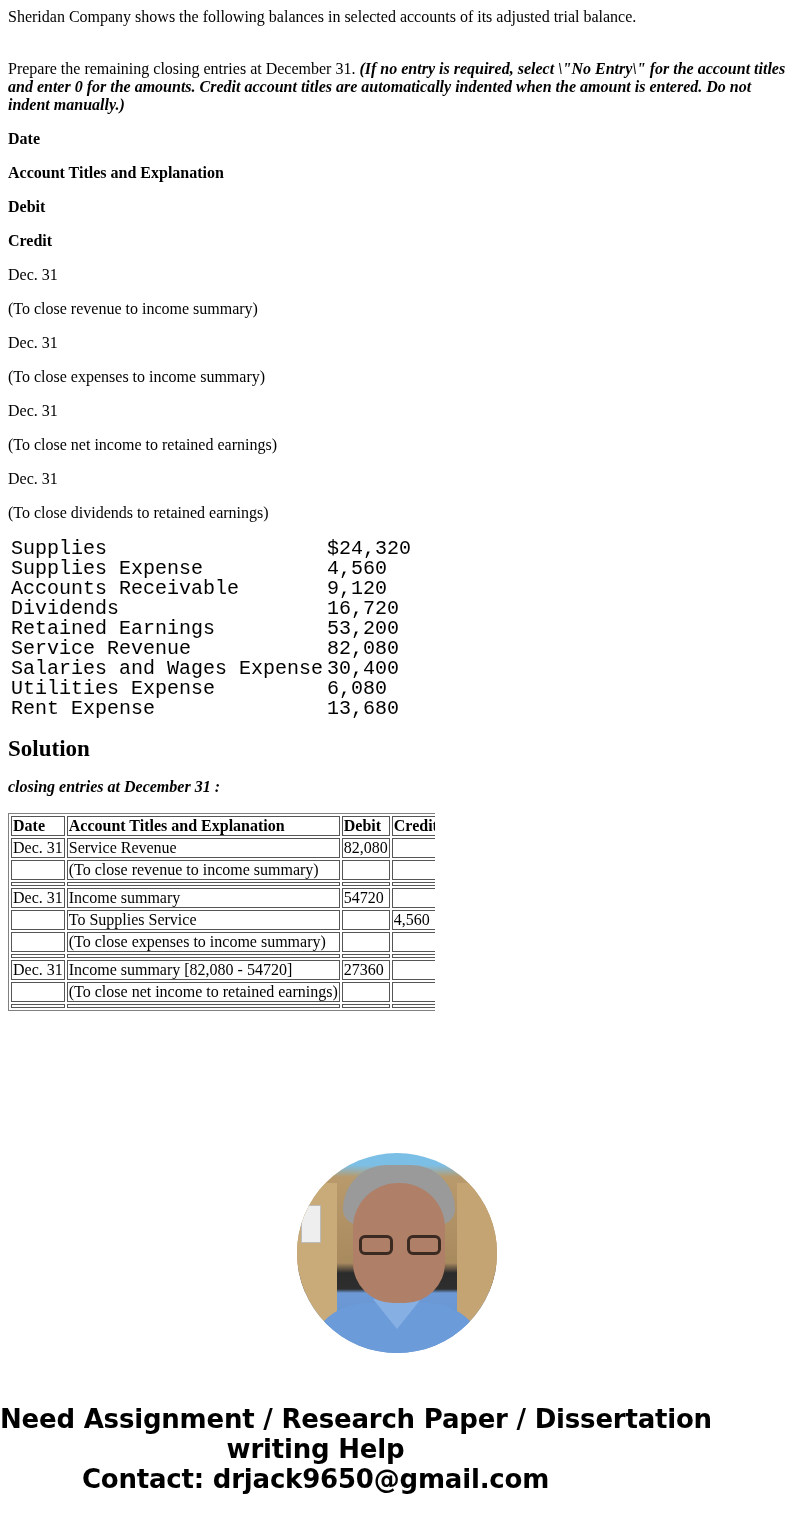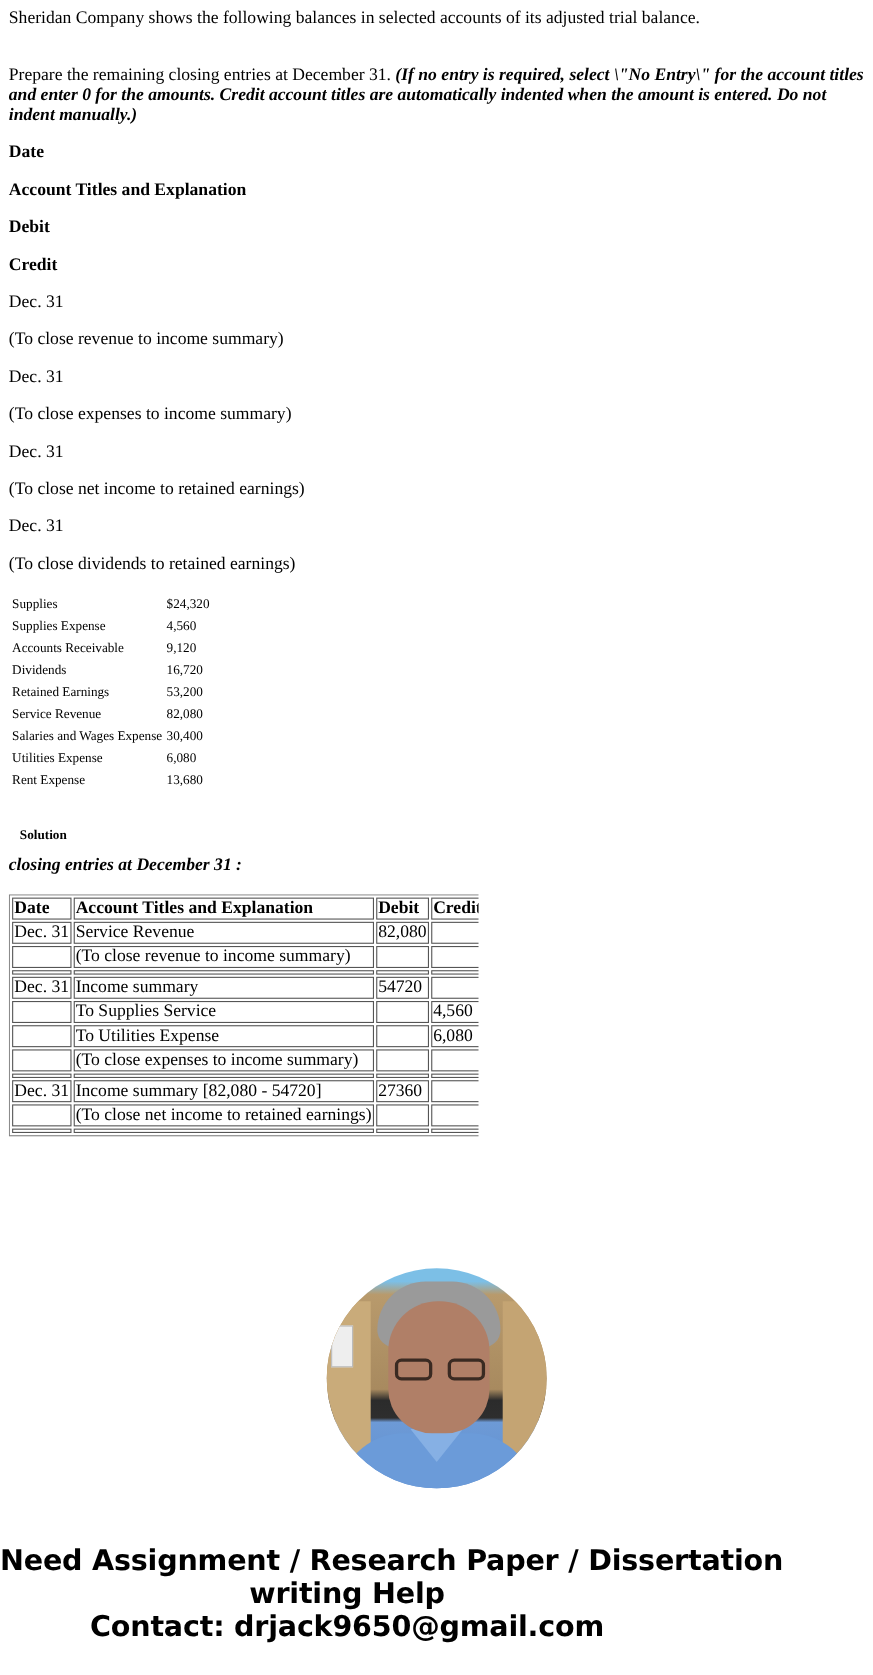--- a/index.html
+++ b/index.html
@@ -10,26 +10,27 @@
   }
   p { margin: 0; }
   .p1 { position: absolute; top: 8px; left: 8px; }
   .p2 { position: absolute; top: 60px; left: 8px; right: 6px; }
   .p2 .note { font-weight: bold; font-style: italic; }
   .lbl { position: absolute; left: 8px; }
   .bold { font-weight: bold; }
   table.balances {
     position: absolute; top: 538px; left: 8px;
     border-collapse: separate; border-spacing: 2px;
-    font-size: 12px;
+    font-size: 20px;
+    font-family: Liberation Mono, monospace;
   }
   table.balances td { padding: 0 1px; line-height: 18px; white-space: nowrap; }
   h3.solution {
-    position: absolute; top: 738px; left: 8px; margin: 10px;
-    font-size: 12px; font-weight: bold; line-height: 22px;
+    position: absolute; top: 738px; left: 8px; margin: 0;
+    font-size: 23px; font-weight: bold; line-height: 22px;
   }
   .sub {
     position: absolute; top: 778px; left: 8px;
     font-weight: bold; font-style: italic;
   }
   .sol-wrap {
     position: absolute; top: 813px; left: 8px; width: 427px; height: 310px;
     overflow: hidden;
   }
   table.sol {
@@ -166,26 +167,20 @@
           <td></td>
         </tr>
         <tr>
           <td></td>
           <td>To Supplies Service</td>
           <td></td>
           <td>4,560</td>
         </tr>
         <tr>
           <td></td>
-          <td>To Utilities Expense</td>
-          <td></td>
-          <td>6,080</td>
-        </tr>
-        <tr>
-          <td></td>
           <td>(To close expenses to income summary)</td>
           <td></td>
           <td></td>
         </tr>
         <tr class="sep">
           <td></td>
           <td></td>
           <td></td>
           <td></td>
         </tr>

